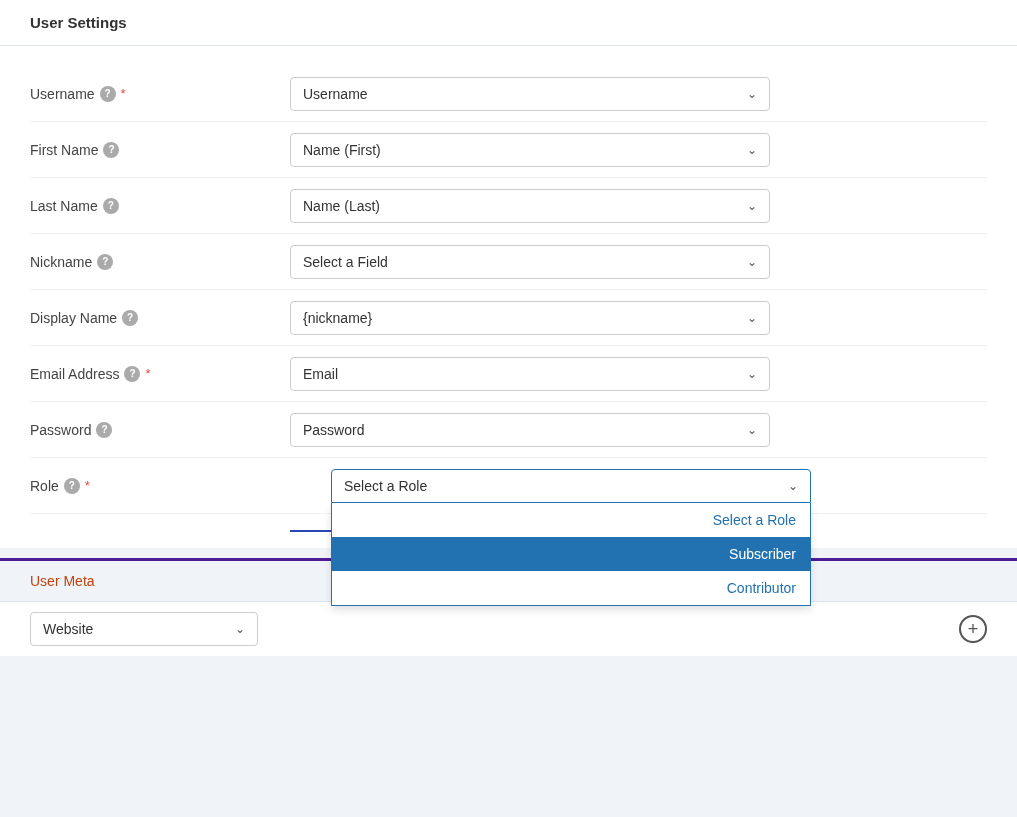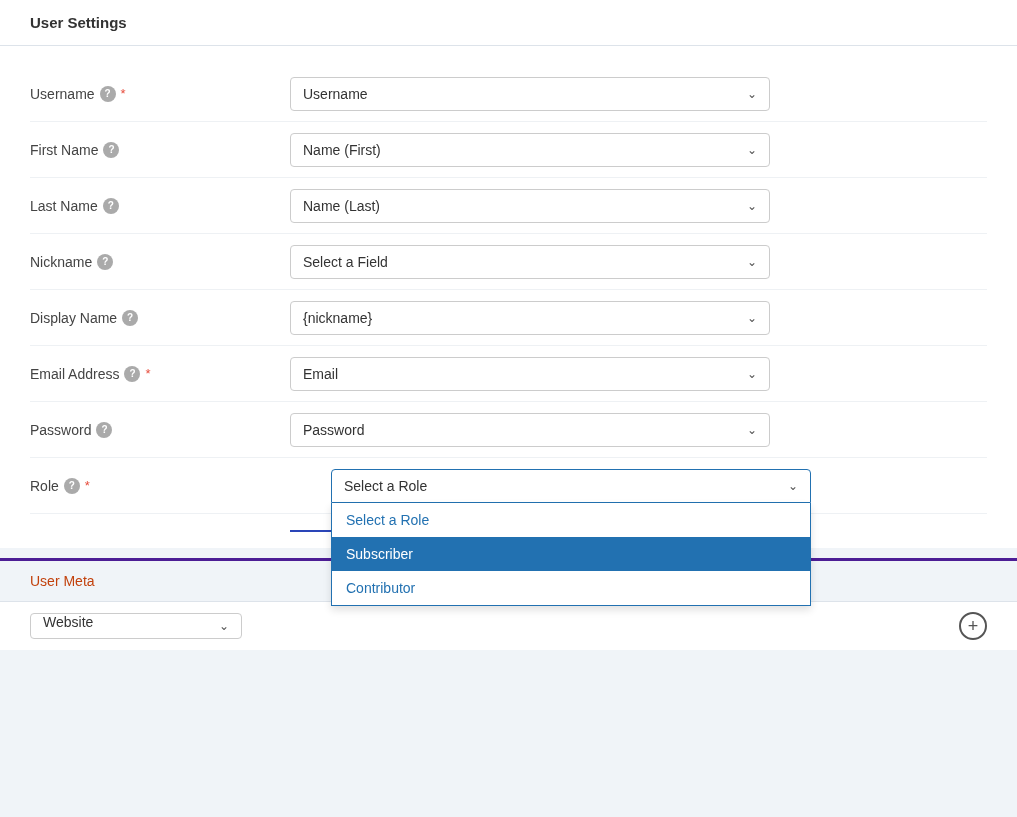--- a/index.html
+++ b/index.html
@@ -18,20 +18,21 @@
       background: #fff;
       border-bottom: 1px solid #dde3ea;
       padding: 14px 30px;
       font-size: 15px;
       font-weight: 600;
       color: #333;
     }
     .form-area {
       background: #fff;
       padding: 20px 30px 0 30px;
+      text-align: right;
     }
     .form-row {
       display: flex;
       align-items: center;
       padding: 10px 0;
       border-bottom: 1px solid #eef1f4;
       min-height: 56px;
     }
     .form-label {
       width: 260px;
@@ -122,24 +123,24 @@
       border-bottom: 1px solid #dde3ea;
       margin-top: 10px;
     }
     .bottom-row {
       display: flex;
       align-items: center;
       padding: 10px 30px;
       background: #fff;
     }
     .bottom-dropdown {
-      width: 212px;
+      width: 228px;
       border: 1.5px solid #ccc;
       border-radius: 4px;
-      padding: 0 36px 8px 12px;
+      padding: 8px 36px 8px 12px;
       background: #fff;
       font-size: 14px;
       color: #333;
       cursor: pointer;
       display: flex;
       align-items: center;
       justify-content: space-between;
       position: relative;
     }
     .arrow-pointer {

